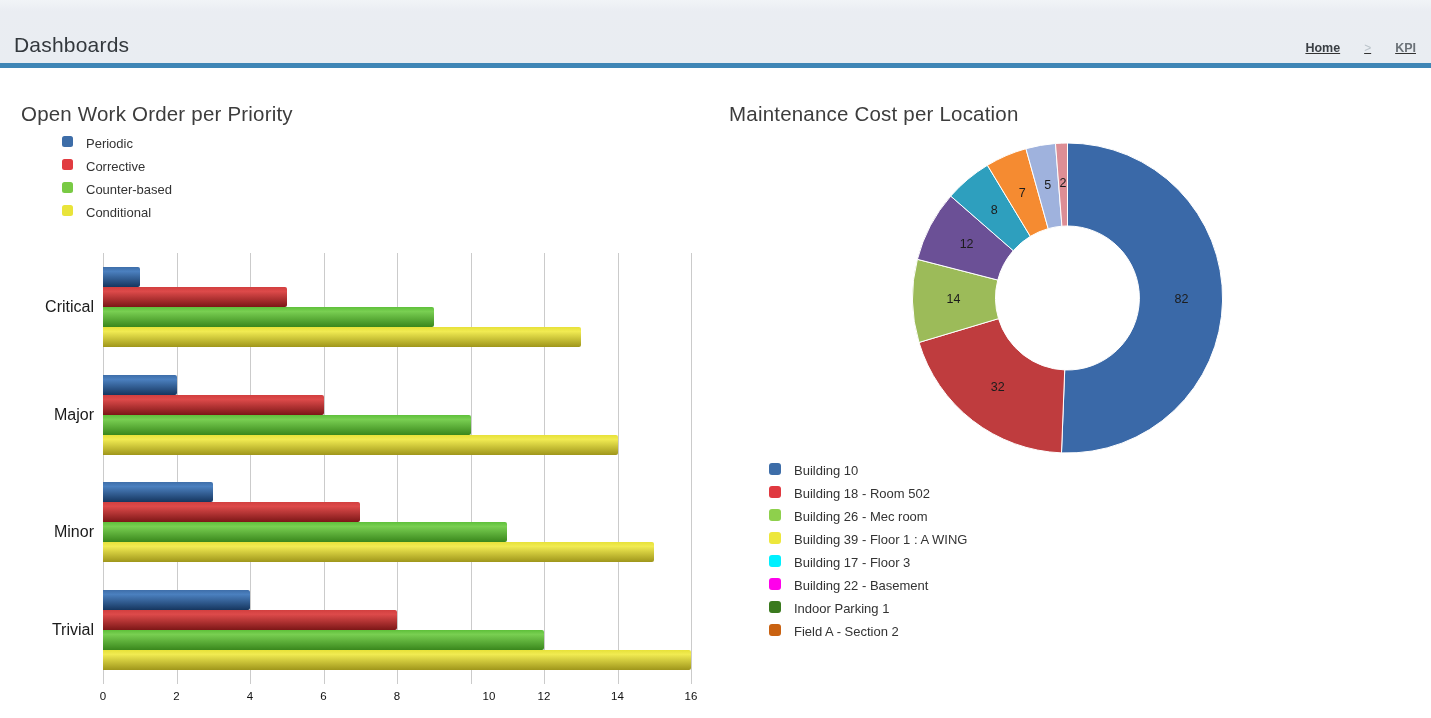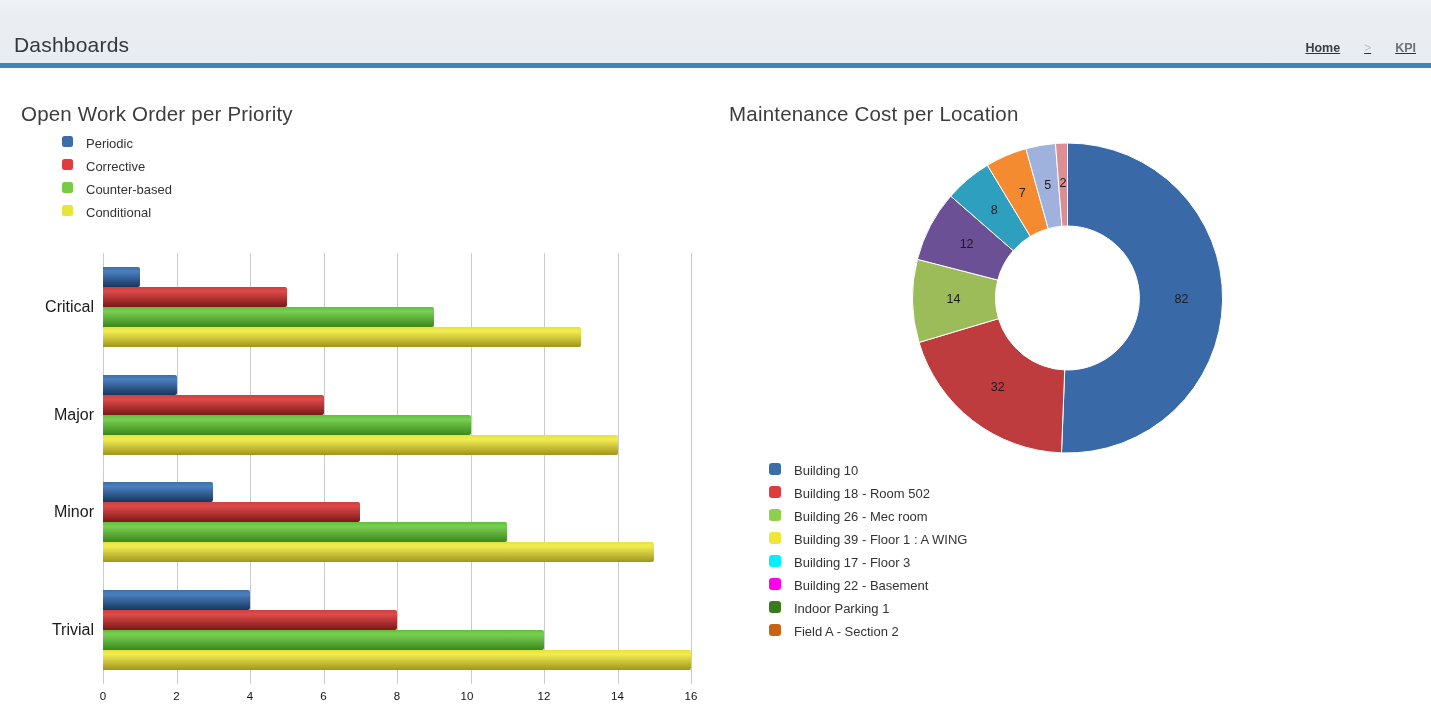--- a/index.html
+++ b/index.html
@@ -118,38 +118,38 @@
       <div class="x-tick-label" style="left: 0px;">0</div>
       <div class="gridline" style="left: 73.5px;"></div>
       <div class="x-tick-label" style="left: 73.5px;">2</div>
       <div class="gridline" style="left: 147px;"></div>
       <div class="x-tick-label" style="left: 147px;">4</div>
       <div class="gridline" style="left: 220.5px;"></div>
       <div class="x-tick-label" style="left: 220.5px;">6</div>
       <div class="gridline" style="left: 294px;"></div>
       <div class="x-tick-label" style="left: 294px;">8</div>
       <div class="gridline" style="left: 367.5px;"></div>
-      <div class="x-tick-label" style="left: 364px;">10</div>
+      <div class="x-tick-label" style="left: 386px;">10</div>
       <div class="gridline" style="left: 441px;"></div>
       <div class="x-tick-label" style="left: 441px;">12</div>
       <div class="gridline" style="left: 514.5px;"></div>
       <div class="x-tick-label" style="left: 514.5px;">14</div>
       <div class="gridline" style="left: 588px;"></div>
       <div class="x-tick-label" style="left: 588px;">16</div>
       <div class="category-label" style="top: 53.875px;">Critical</div>
       <div class="bar" title="Periodic / Critical: 1" style="top: 13.875px; left: 0px; width: 36.75px; background: linear-gradient(rgb(62, 110, 169) 0%, rgb(75, 128, 191) 22%, rgb(22, 54, 95) 100%);"></div>
       <div class="bar" title="Corrective / Critical: 5" style="top: 33.875px; left: 0px; width: 183.75px; background: linear-gradient(rgb(210, 63, 63) 0%, rgb(221, 74, 74) 22%, rgb(124, 23, 23) 100%);"></div>
       <div class="bar" title="Counter-based / Critical: 9" style="top: 53.875px; left: 0px; width: 330.75px; background: linear-gradient(rgb(94, 192, 58) 0%, rgb(121, 207, 82) 22%, rgb(58, 135, 28) 100%);"></div>
       <div class="bar" title="Conditional / Critical: 13" style="top: 73.875px; left: 0px; width: 477.75px; background: linear-gradient(rgb(231, 225, 57) 0%, rgb(241, 235, 82) 22%, rgb(159, 150, 27) 100%);"></div>
       <div class="category-label" style="top: 161.625px;">Major</div>
       <div class="bar" title="Periodic / Major: 2" style="top: 121.625px; left: 0px; width: 73.5px; background: linear-gradient(rgb(62, 110, 169) 0%, rgb(75, 128, 191) 22%, rgb(22, 54, 95) 100%);"></div>
       <div class="bar" title="Corrective / Major: 6" style="top: 141.625px; left: 0px; width: 220.5px; background: linear-gradient(rgb(210, 63, 63) 0%, rgb(221, 74, 74) 22%, rgb(124, 23, 23) 100%);"></div>
       <div class="bar" title="Counter-based / Major: 10" style="top: 161.625px; left: 0px; width: 367.5px; background: linear-gradient(rgb(94, 192, 58) 0%, rgb(121, 207, 82) 22%, rgb(58, 135, 28) 100%);"></div>
       <div class="bar" title="Conditional / Major: 14" style="top: 181.625px; left: 0px; width: 514.5px; background: linear-gradient(rgb(231, 225, 57) 0%, rgb(241, 235, 82) 22%, rgb(159, 150, 27) 100%);"></div>
-      <div class="category-label" style="top: 259px;">Minor</div>
+      <div class="category-label" style="top: 279px;">Minor</div>
       <div class="bar" title="Periodic / Minor: 3" style="top: 229.375px; left: 0px; width: 110.25px; background: linear-gradient(rgb(62, 110, 169) 0%, rgb(75, 128, 191) 22%, rgb(22, 54, 95) 100%);"></div>
       <div class="bar" title="Corrective / Minor: 7" style="top: 249.375px; left: 0px; width: 257.25px; background: linear-gradient(rgb(210, 63, 63) 0%, rgb(221, 74, 74) 22%, rgb(124, 23, 23) 100%);"></div>
       <div class="bar" title="Counter-based / Minor: 11" style="top: 269.375px; left: 0px; width: 404.25px; background: linear-gradient(rgb(94, 192, 58) 0%, rgb(121, 207, 82) 22%, rgb(58, 135, 28) 100%);"></div>
       <div class="bar" title="Conditional / Minor: 15" style="top: 289.375px; left: 0px; width: 551.25px; background: linear-gradient(rgb(231, 225, 57) 0%, rgb(241, 235, 82) 22%, rgb(159, 150, 27) 100%);"></div>
       <div class="category-label" style="top: 377.125px;">Trivial</div>
       <div class="bar" title="Periodic / Trivial: 4" style="top: 337.125px; left: 0px; width: 147px; background: linear-gradient(rgb(62, 110, 169) 0%, rgb(75, 128, 191) 22%, rgb(22, 54, 95) 100%);"></div>
       <div class="bar" title="Corrective / Trivial: 8" style="top: 357.125px; left: 0px; width: 294px; background: linear-gradient(rgb(210, 63, 63) 0%, rgb(221, 74, 74) 22%, rgb(124, 23, 23) 100%);"></div>
       <div class="bar" title="Counter-based / Trivial: 12" style="top: 377.125px; left: 0px; width: 441px; background: linear-gradient(rgb(94, 192, 58) 0%, rgb(121, 207, 82) 22%, rgb(58, 135, 28) 100%);"></div>
       <div class="bar" title="Conditional / Trivial: 16" style="top: 397.125px; left: 0px; width: 588px; background: linear-gradient(rgb(231, 225, 57) 0%, rgb(241, 235, 82) 22%, rgb(159, 150, 27) 100%);"></div>
     </div>

